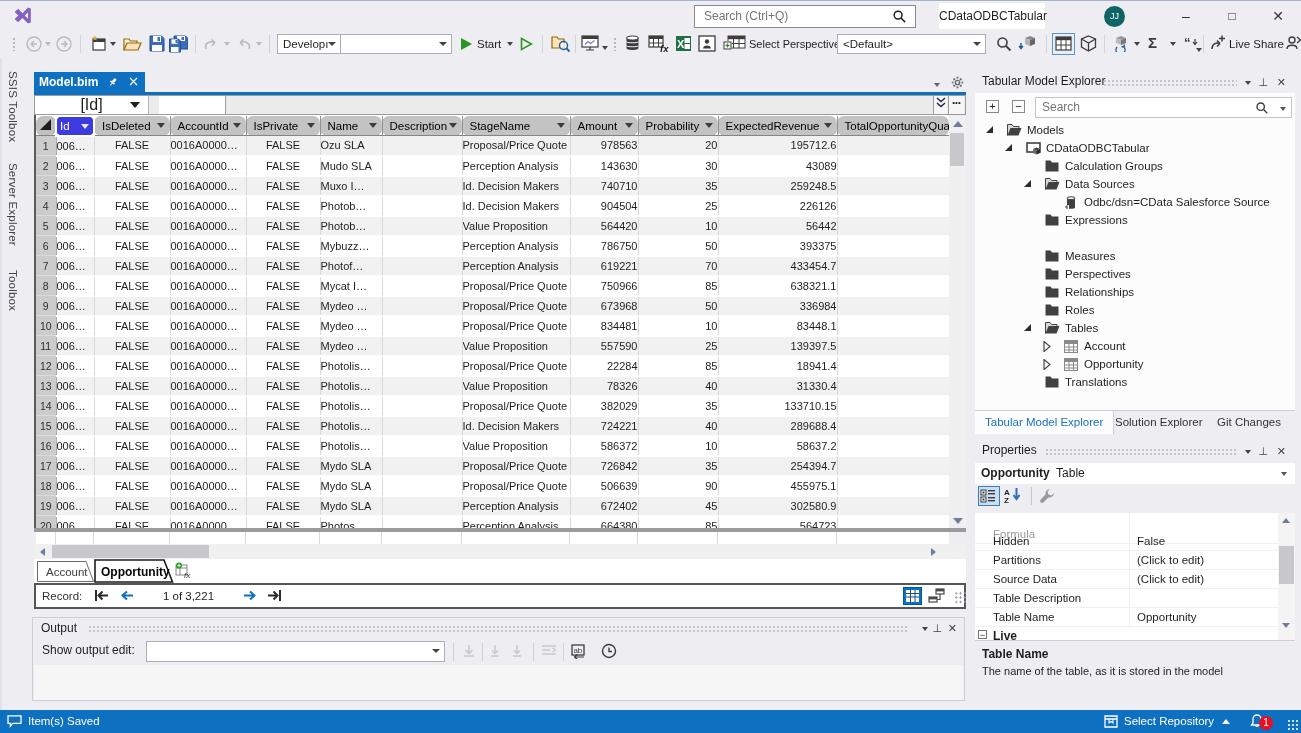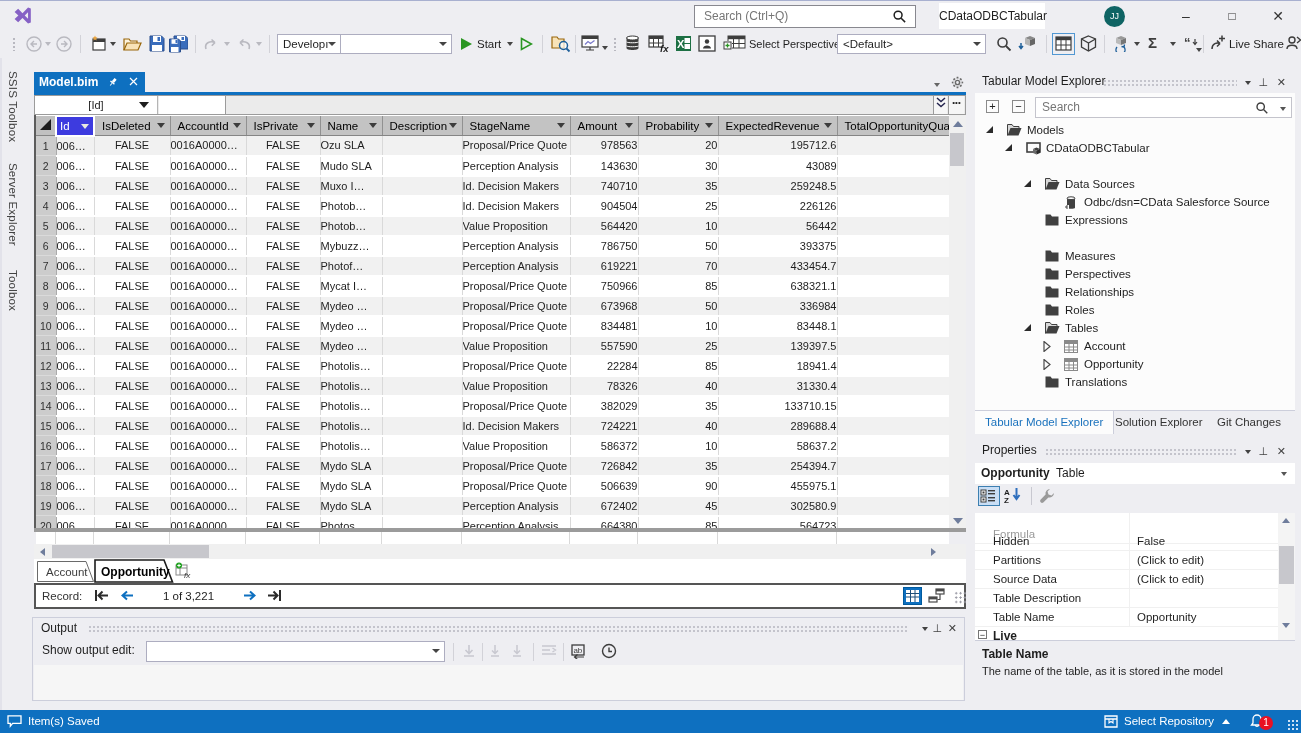--- a/index.html
+++ b/index.html
@@ -44,42 +44,42 @@
 
 #doc { position:absolute; left:26px; top:58px; width:940px; height:652px; }
 #dtab { position:absolute; left:8px; top:14px; height:20px; background:#0e70c0;
   color:#fff; font-weight:bold; padding:0 7px 0 5px; line-height:20px; font-size:12px;}
 #bluestrip { position:absolute; left:8px; top:34px; width:932px; height:3px;
   background:#0e70c0; }
 #tabextras { position:absolute; top:18px; left:908px; color:#666; }
 
 #fbar { position:absolute; left:8px; top:37px; width:932px; height:20px;
   background:#ebebeb; border:1px solid #9b9b9b; }
-#fcombo { position:absolute; left:0px; top:0px; width:123px; height:18px;
+#fcombo { position:absolute; left:0px; top:0px; width:114px; height:18px;
   background:#fff; border-right:1px solid #b5b5b5; text-align:center;
-  line-height:18px; font-size:11px; }
+  line-height:18px; font-size:16px; }
 #fcombo .car { position:absolute; right:8px; top:6px; width:0; height:0;
   border-left:5px solid transparent; border-right:5px solid transparent;
   border-top:6px solid #1e1e1e; }
 #fedit { position:absolute; left:124px; top:0; width:67px; height:18px; background:#fff;
   border-right:1px solid #9b9b9b; }
 #fchev { position:absolute; right:18px; top:0px; width:14px; height:18px;
   border-left:1px solid #9b9b9b; background:#f6f6f6; text-align:center; }
 #fdots { position:absolute; right:1px; top:0px; width:16px; height:18px;
   border-left:1px solid #9b9b9b; background:#f6f6f6; color:#222;
   line-height:14px; text-align:center; letter-spacing:0px; font-size:8px; }
 
 #grid { position:absolute; left:8px; top:57px; width:932px; height:413px;
   background:#fff; border-left:2px solid #5c5c5c; overflow:hidden; }
 #gtable { border-collapse:collapse; table-layout:fixed; width:913px; }
 #gtable td, #gtable th { overflow:hidden; white-space:nowrap; height:20px;
   font-weight:normal; padding:0; font-size:11px; }
 #gtable th { height:19px; background:#c3c3c3; border-right:1px solid #919191;
   border-bottom:1px solid #858585; color:#000; text-align:left; position:relative;
-  font-size:11.5px; }
+  font-size:11.5px;border-radius:7px; }
 #gtable th .ht { padding-left:7px; }
 #gtable th .ft { position:absolute; right:5px; top:7px; width:0; height:0;
   border-left:4.5px solid transparent; border-right:4.5px solid transparent;
   border-top:5px solid #3c3c3c; }
 #gtable th.hcorner { background:#c0c0c0; }
 #gtable th.hid { background:#3d3bdf; color:#fff; border:2px solid #fff; }
 #gtable th.hid .ht { color:#fff; padding-left:3px; }
 #gtable th.hid .ft { border-top-color:#e8e8e0; right:4px; }
 #gtable td { border-right:1px solid #d9d9d9; border-bottom:2px solid #fff; }
 tr.odd td { background:#f1f1f1; }
@@ -862,20 +862,26 @@
           <svg class="ticon" style="left:51px;" width="16" height="14" viewBox="0 0 16 14">
             <rect x="1" y="1" width="13" height="9" fill="none" stroke="#404040" stroke-width="1.6"></rect>
             <g transform="translate(6,5)">
               <path d="M1 2 L4.5 0.5 L8 2 L4.5 3.5 Z" fill="#404040"></path>
               <path d="M1 2 L1 6 L4.5 7.5 L4.5 3.5 Z" fill="#6a6a6a"></path>
               <path d="M8 2 L8 6 L4.5 7.5 L4.5 3.5 Z" fill="#2b2b2b"></path>
             </g>
           </svg>
           <span class="lbl" style="left:71px;">CDataODBCTabular</span>
         </div>
+<div class="trow" style="top:64px;">
+          <svg class="ticon" style="left:70px;" width="14" height="12" viewBox="0 0 14 12">
+            <path d="M0.5 11.5 L0.5 0.5 L5.5 0.5 L7 2.5 L13.5 2.5 L13.5 11.5 Z" fill="#404040"></path>
+          </svg>
+          <span class="lbl" style="left:90px;">Calculation Groups</span>
+        </div>
 <div class="trow" style="top:82px;">
           <span class="arr-exp" style="left:49px;"></span>
           <svg class="ticon" style="left:70px;" width="15" height="12" viewBox="0 0 15 12">
             <path d="M0.5 11.5 L0.5 0.5 L5 0.5 L6.5 2.5 L12 2.5 L12 4" fill="#d8d8d8" stroke="#404040"></path>
             <path d="M0.5 11.5 L3.5 4 L14.5 4 L11.5 11.5 Z" fill="#404040"></path>
           </svg>
           <span class="lbl" style="left:90px;">Data Sources</span>
         </div>
 <div class="trow" style="top:100px;">
           <svg class="ticon" style="left:89px;" width="14" height="14" viewBox="0 0 14 14">

